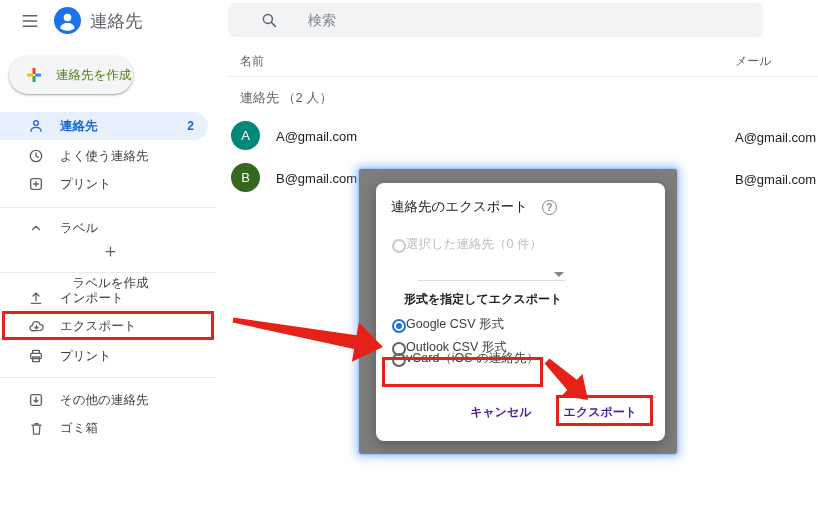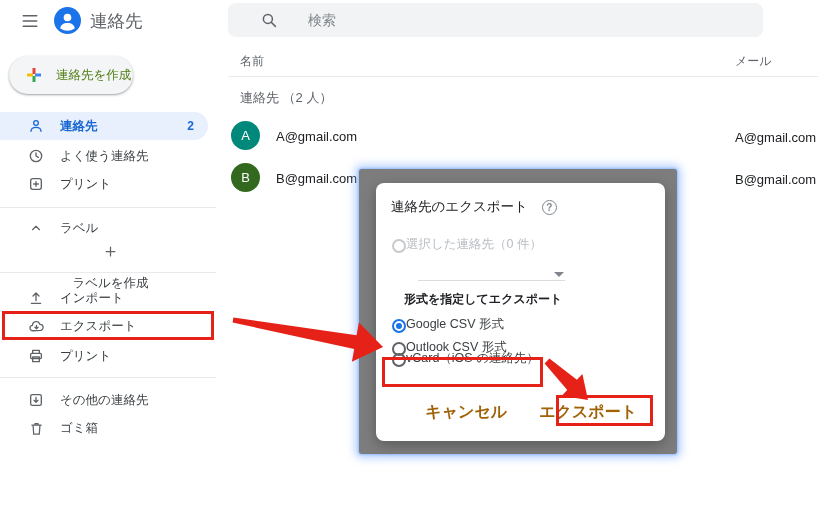--- a/index.html
+++ b/index.html
@@ -81,21 +81,21 @@
   .radio.sel { border-color:#1a73e8; }
   .radio.sel::after { content:""; position:absolute; left:2px; top:2px; width:6px; height:6px; border-radius:50%; background:#1a73e8; }
   .radio.dis { border-color:#c6cacd; }
   .opt-row.dis { color:#b8bcc1; }
   .dd-caret { position:absolute; left:178px; top:89px; width:0; height:0;
     border-left:5px solid transparent; border-right:5px solid transparent; border-top:5px solid #80868b; cursor:pointer; }
   .dd-underline { position:absolute; left:42px; top:97px; width:147px; height:1px; background:#dadce0; }
   .fmt-heading { position:absolute; left:28px; top:108px; font-size:12px; font-weight:bold; color:#202124; }
   .dlg-footer { position:absolute; left:0; top:213px; width:100%; height:32px;
     display:flex; align-items:center; justify-content:flex-end; gap:32px; padding-right:28px; }
-  .txt-btn { font-size:16px; font-weight:bold; color:#a16207; cursor:pointer; background:none; border:none; font-family:inherit; }
+  .txt-btn { font-size:12px; font-weight:bold; color:#4c1d95; cursor:pointer; background:none; border:none; font-family:inherit; }
 
   
   .anno-box { position:absolute; border:3px solid #e62117; pointer-events:none; z-index:40; }
   #anno-svg { position:absolute; left:0; top:0; width:818px; height:507px; pointer-events:none; z-index:41; }
 </style>
 </head>
 <body>
 
 <div id="canvas">
 

